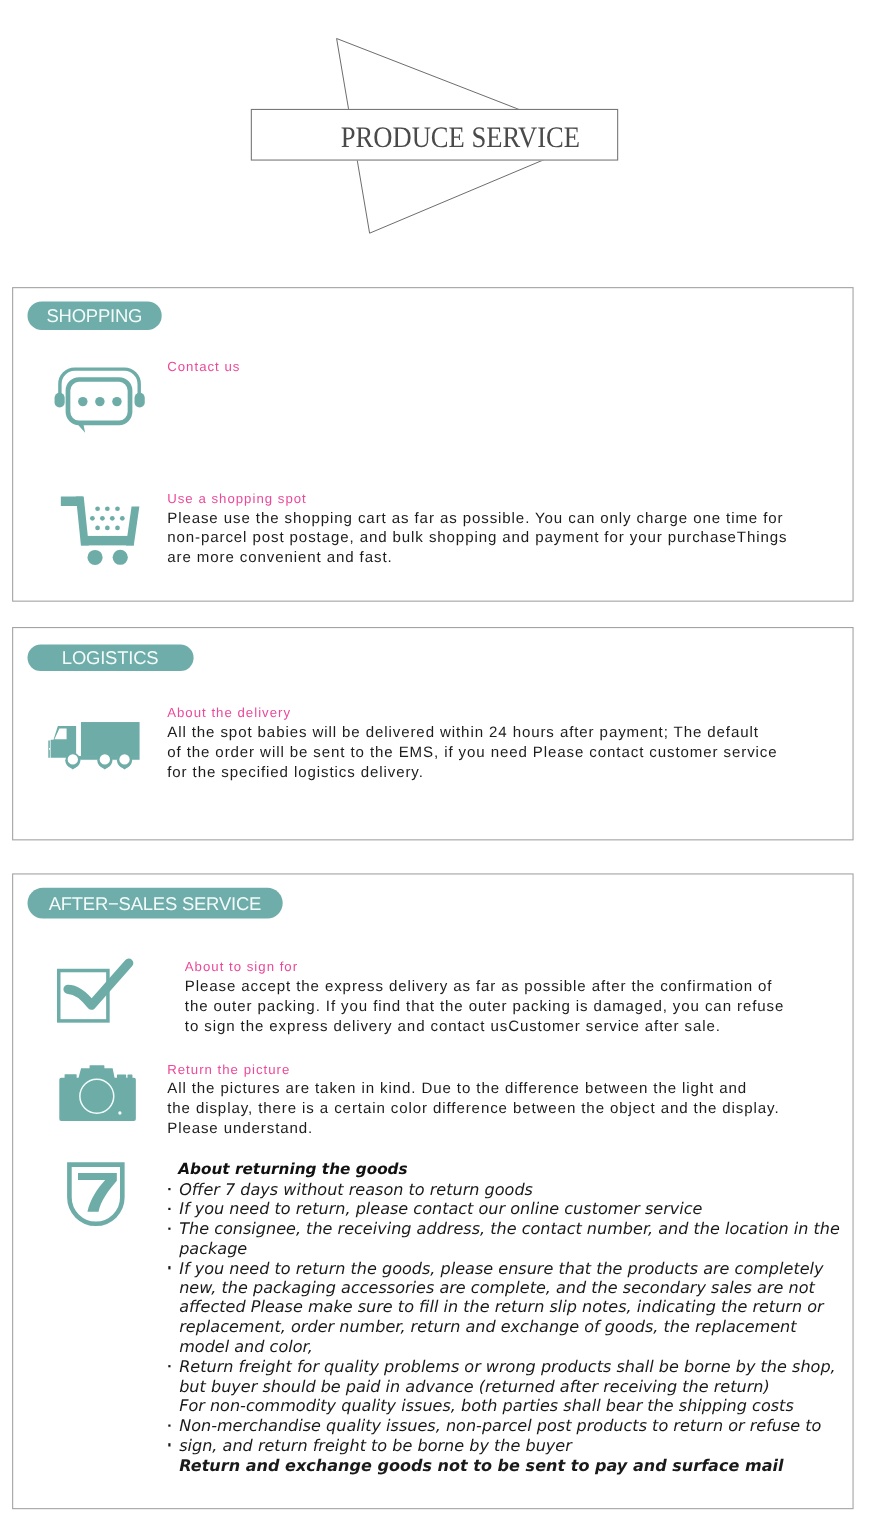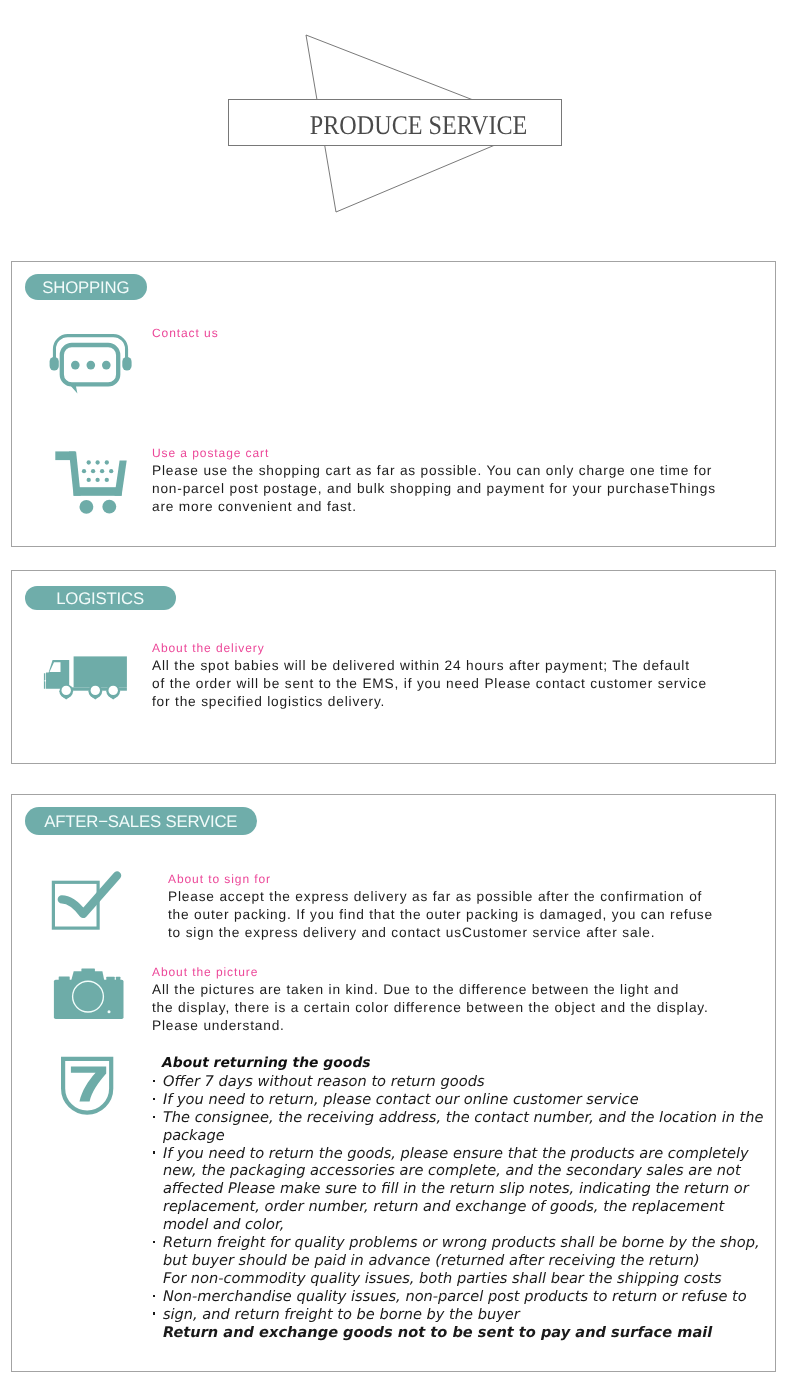--- a/index.html
+++ b/index.html
@@ -103,21 +103,21 @@
             <circle cx="43.1" cy="28.2" r="2.15"></circle>
             <circle cx="52.1" cy="28.2" r="2.15"></circle>
             <circle cx="61.2" cy="28.2" r="2.15"></circle>
           <circle cx="38.7" cy="36.9" r="2.15"></circle>
             <circle cx="47.6" cy="36.9" r="2.15"></circle>
             <circle cx="56.8" cy="36.9" r="2.15"></circle>
         </g>
       </svg>
     </div>
     <div class="txt" style="left:140px;top:183px;width:580px">
-      <h4>Use a postage cart</h4>
+      <h4>Use a shopping spot</h4>
       <p><span>Please use the shopping cart as far as possible. You can only charge one time for</span><br><span>non-parcel post postage, and bulk shopping and payment for your purchaseThings</span><br><span>are more convenient and fast.</span></p>
     </div>
   </div>
 
   <div class="card" style="top:570px;height:194px">
     <div class="badge" style="left:12.6px;top:15px;width:151px;height:24px">LOGISTICS</div>
 
     <div class="icon-wrap" style="left:30px;top:81px;width:92px;height:52px">
       <svg width="92" height="52" viewBox="0 0 92 52">
         <g fill="#6eaca8">
@@ -179,21 +179,21 @@
           <rect x="56.3" y="12.8" width="8.4" height="5.0" rx="0.5"></rect>
           <rect x="65.9" y="12.8" width="4.5" height="5.0" rx="0.5"></rect>
 
           <rect x="3.9" y="15.8" width="69.6" height="39.2" rx="1.8"></rect>
         </g>
         <circle cx="38.0" cy="32.6" r="15.4" fill="none" stroke="#f2fdfb" stroke-width="1.35"></circle>
         <circle cx="59.0" cy="47.8" r="1.5" fill="#f2fdfb"></circle>
       </svg>
     </div>
     <div class="txt" style="left:140px;top:169px;width:580px">
-      <h4>About the picture</h4>
+      <h4>Return the picture</h4>
       <p><span>All the pictures are taken in kind. Due to the difference between the light and</span><br><span>the display, there is a certain color difference between the object and the display.</span><br><span>Please understand.</span></p>
     </div>
 
     <div class="icon-wrap" style="left:46px;top:257px;width:64px;height:66px">
       <svg width="64" height="66" viewBox="0 0 64 66">
         <path d="M5.1 6.8 H53.2 V36.5 A24.05 24.05 0 0 1 29.15 60.55
                  A24.05 24.05 0 0 1 5.1 36.5 Z" fill="none" stroke="#6eaca8" stroke-width="4.2"></path>
         <path d="M12.9 14.4 H48.2 V21.5 C40.0 31.0 33.5 40.0 31.6 49.6 H21.5
                  C23.8 38.9 30.2 28.9 37.6 20.8 H12.9 Z" fill="#6eaca8"></path>
       </svg>

